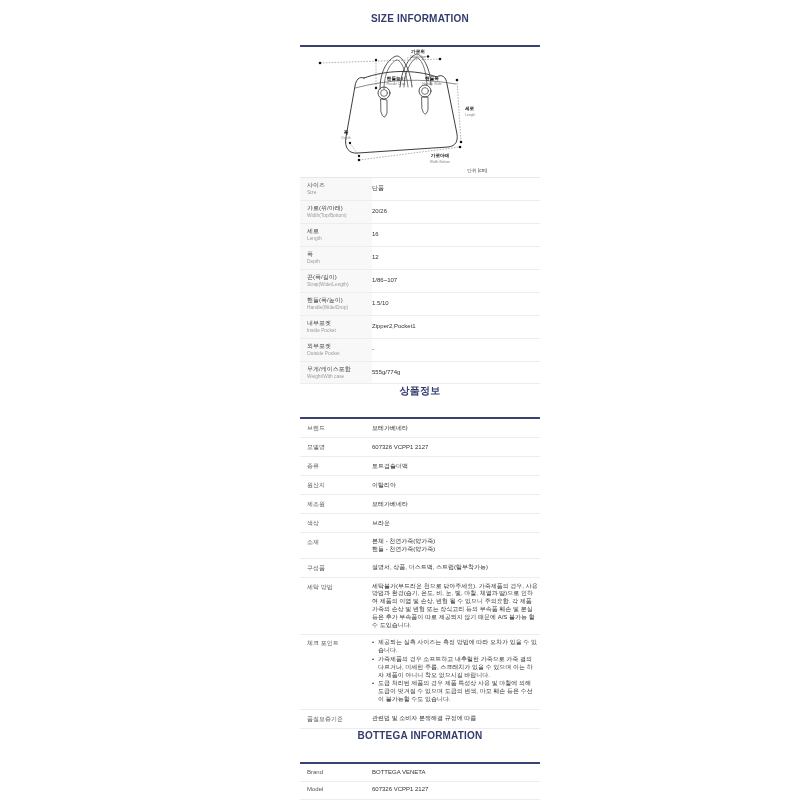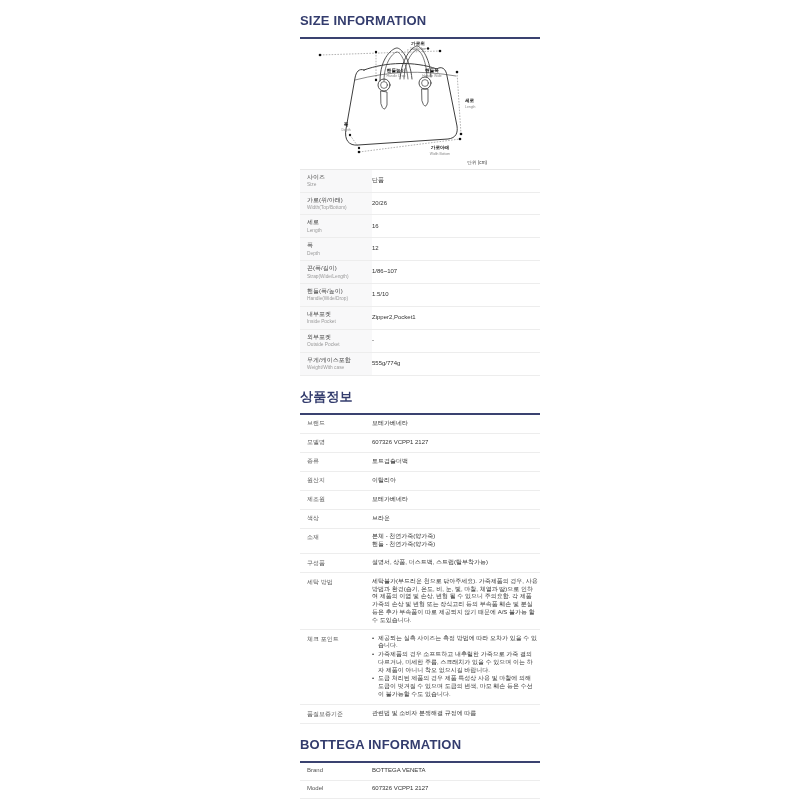--- a/index.html
+++ b/index.html
@@ -4,24 +4,24 @@
 <style>
   html,body{margin:0;padding:0;}
   body{
     width:800px;height:800px;overflow:hidden;background:#ffffff;
     font-family:"Liberation Sans","DejaVu Sans",sans-serif;
     color:#333;-webkit-font-smoothing:antialiased;
   }
   .page{width:240px;margin-left:300px;padding-top:13px;}
   .section{margin:0;}
   .section-title{
-    font-size:13px;font-weight:bold;color:#333c6d;letter-spacing:.2px;
-    padding-bottom:8px;border-bottom:2px solid #3a4270;line-height:1.2;
+    font-size:10px;font-weight:bold;color:#333c6d;letter-spacing:.2px;
+    padding-bottom:20px;border-bottom:2px solid #3a4270;line-height:1.2;text-align:center;
   }
-  .sec-gap{margin-top:13px;}
+  .sec-gap{margin-top:1px;}
   
   .diagram{height:130px;position:relative;}
   .diagram svg{display:block;}
   .dim-line{stroke:#666;stroke-width:.5;stroke-dasharray:1.6 1.3;fill:none;}
   .bag{stroke:#3d3d3d;fill:none;stroke-linecap:round;stroke-linejoin:round;}
   .dot{fill:#111;}
   .lb-ko{font-size:4.6px;font-weight:bold;fill:#111;}
   .lb-en{font-size:3.4px;fill:#888;}
   .unit-txt{font-size:4.6px;fill:#333;}
   

